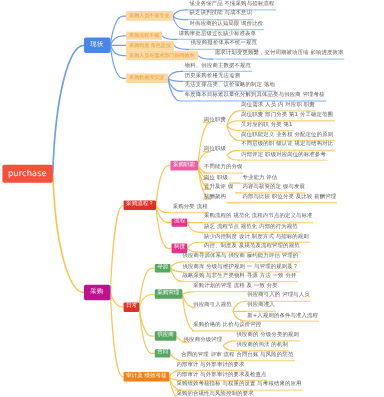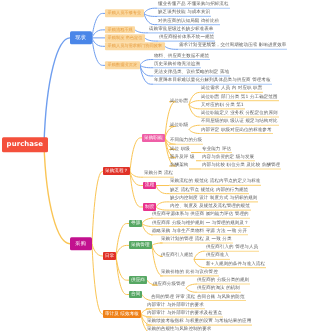--- a/index.html
+++ b/index.html
@@ -3,21 +3,21 @@
 <meta charset="utf-8">
 <title>purchase</title>
 <style>
   html,body{margin:0;padding:0;width:300px;height:331px;background:#fff;overflow:hidden;
     font-family:"DejaVu Sans",sans-serif;}
   #canvas{position:relative;width:300px;height:331px;overflow:hidden;background:#fff;}
   svg#links{position:absolute;left:0;top:0;width:300px;height:331px;}
   #nodes{position:absolute;left:0;top:0;width:300px;height:331px;}
   .node{position:absolute;white-space:nowrap;line-height:1;box-sizing:border-box;
         transform:translateY(-50%);}
-  .s-root{font-size:6.9px;color:#fff;padding:4.0px 4.6px 4.6px;border-radius:1.5px;letter-spacing:.1px;font-weight:bold;}
+  .s-root{font-size:6.9px;color:#fff;padding:4.0px 4.6px 4.6px;border-radius:1.5px;letter-spacing:.1px;}
   .s-topic{font-size:5.2px;color:#fff;padding:4.2px 5.2px;border-radius:1.5px;letter-spacing:.4px;}
   .s-chip{font-size:4.6px;color:#fff;padding:1.7px 2.1px;border-radius:1px;letter-spacing:0px;}
   .s-hl{font-size:4.2px;padding:1.7px 2.6px;border-radius:1px;letter-spacing:0px;}
   .s-leaf{font-size:4.5px;padding:0 1px 1.4px;letter-spacing:.1px;}
 </style>
 </head>
 <body>
 <div id="canvas">
   <svg id="links">
       <path d="M44.00 144.50 C46.08 78.40 57.52 37.88 70.00 37.88" fill="none" stroke="#6f9eef" stroke-width="1.4" stroke-linecap="butt" stroke-linejoin="round"></path>

